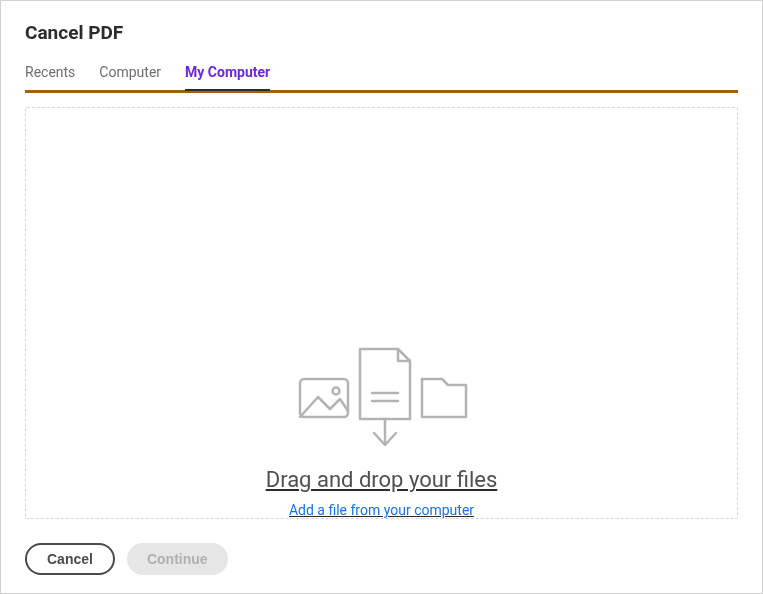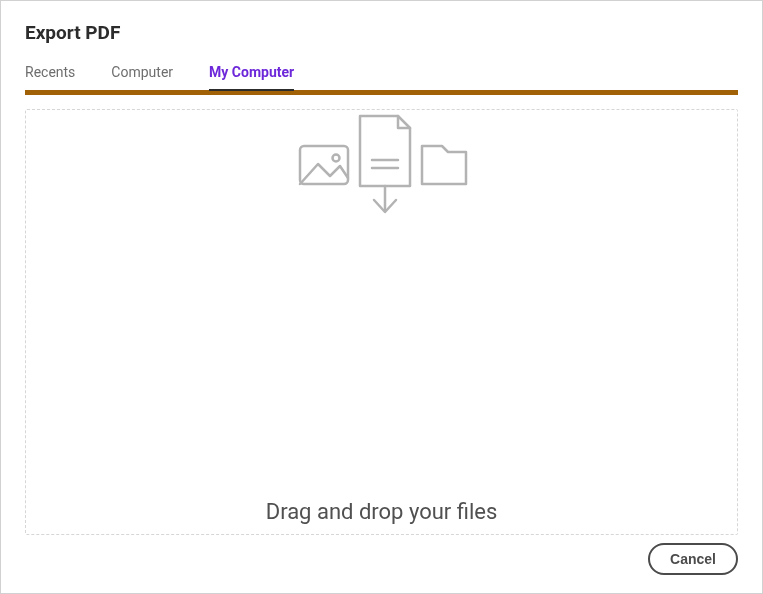--- a/index.html
+++ b/index.html
@@ -15,22 +15,22 @@
       color: #2c2c2c;
     }
     .title {
       font-size: 19px;
       font-weight: 700;
       color: #2c2c2c;
       margin-bottom: 14px;
     }
     .tabs {
       display: flex;
-      gap: 36px;
-      border-bottom: 5px solid #a16207;
+      gap: 24px;
+      border-bottom: 3px solid #a16207;
     }
     .tab {
       padding: 6px 0 10px 0;
       font-size: 14px;
       color: #6e6e6e;
       cursor: pointer;
       position: relative;
     }
     .tab.active {
       color: #6d28d9;
@@ -44,43 +44,44 @@
       background: #2c2c2c;
     }
     .dropzone {
       margin-top: 14px;
       flex: 1;
       border: 1.5px dashed #d6d6d6;
       border-radius: 2px;
       display: flex;
       flex-direction: column;
       align-items: center;
-      justify-content: space-between;
+      justify-content: flex-end;
+      text-decoration: underline;
     }
     .illustration {
       width: 200px;
       height: 110px;
       margin-bottom: 14px;
     }
     .drop-title {
       font-size: 22px;
       font-weight: 400;
       color: #505050;
       margin-bottom: 10px;
     }
     .add-link {
       font-size: 14px;
       color: #1473e6;
       cursor: pointer;
     }
     .footer {
       display: flex;
-      justify-content: flex-end;
+      justify-content: flex-start;
       gap: 12px;
-      margin-top: 8px;
+      margin-top: 24px;
     }
     .btn {
       height: 32px;
       padding: 0 20px;
       border-radius: 16px;
       font-size: 14px;
       font-weight: 600;
       display: inline-flex;
       align-items: center;
       justify-content: center;
@@ -95,21 +96,21 @@
     }
     .btn-continue {
       background: #e6e6e6;
       color: #b0b0b0;
       cursor: default;
     }
   </style>
 </head>
 <body>
 
-<div class="title">Export PDF</div>
+<div class="title">Cancel PDF</div>
 
 <div class="tabs">
   <div class="tab">Recents</div>
   <div class="tab">Computer</div>
   <div class="tab active">My Computer</div>
 </div>
 
 <div class="dropzone">
   <svg class="illustration" viewBox="0 0 200 110" fill="none" stroke="#b3b3b3" stroke-width="2.5" stroke-linecap="round" stroke-linejoin="round">
 
@@ -121,17 +122,19 @@
     <path d="M116 6 L116 18 L128 18"></path>
     <line x1="90" y1="50" x2="116" y2="50"></line>
     <line x1="90" y1="58" x2="116" y2="58"></line>
 
     <line x1="103" y1="76" x2="103" y2="100"></line>
     <polyline points="92,90 103,102 114,90"></polyline>
 
     <path d="M140 36 L160 36 L166 42 L184 42 L184 74 L140 74 Z"></path>
   </svg>
   <div class="drop-title">Drag and drop your files</div>
+  <div class="add-link">Add a file from your computer</div>
 </div>
 
 <div class="footer">
   <button class="btn btn-cancel">Cancel</button>
+  <button class="btn btn-continue">Continue</button>
 </div>
 
 </body></html>

